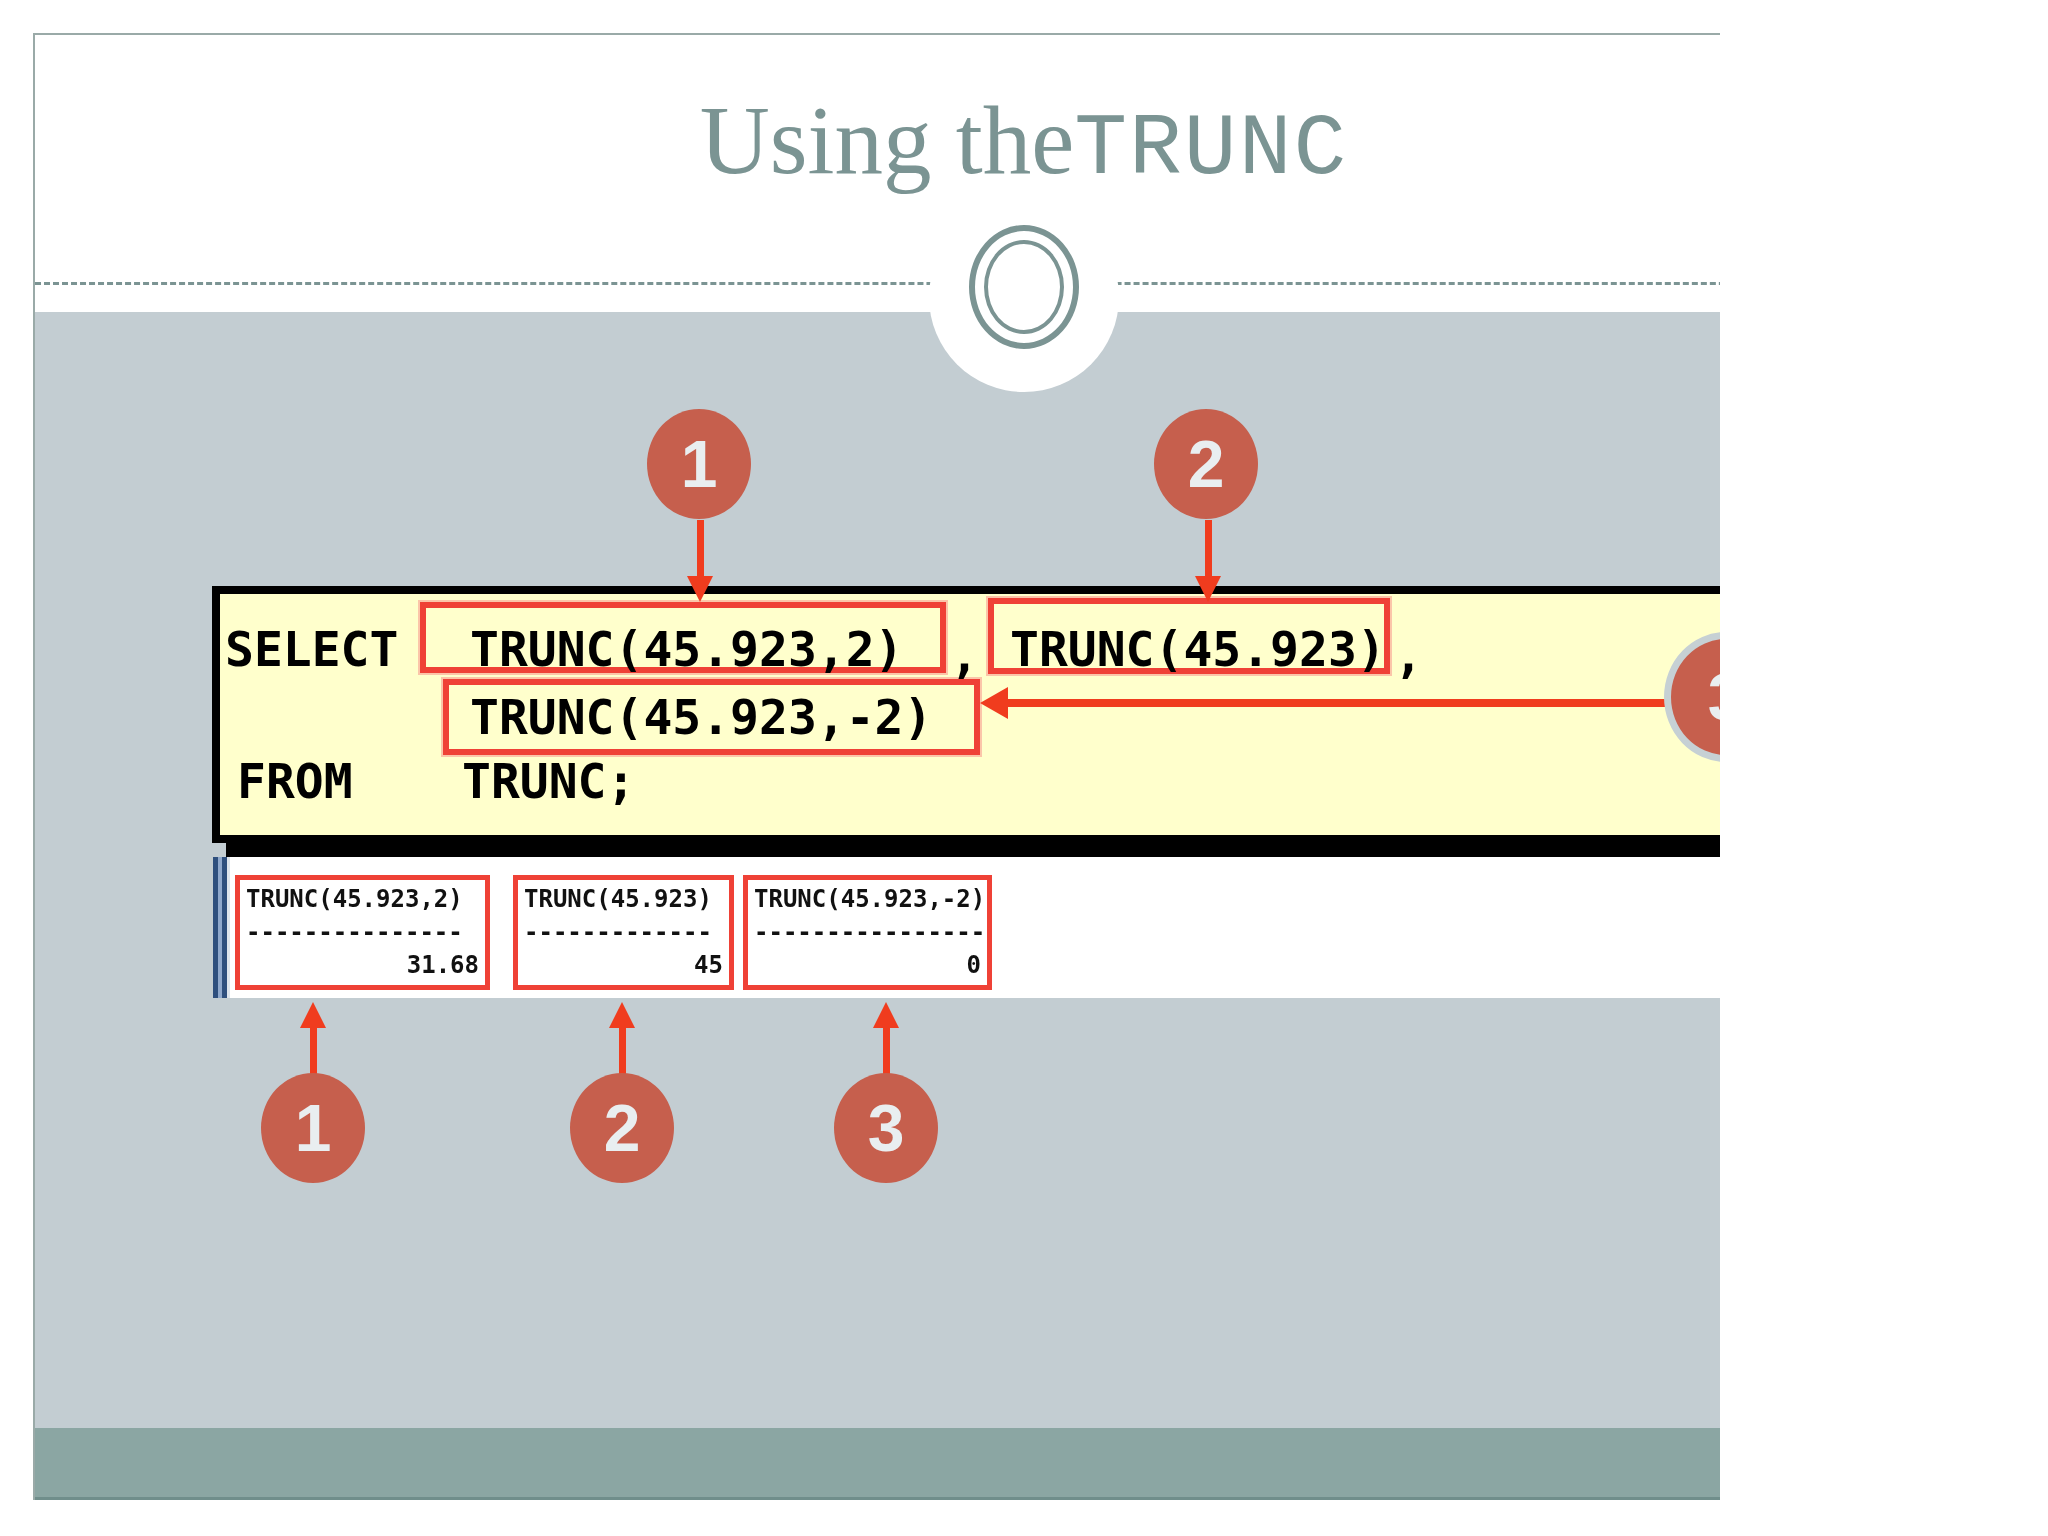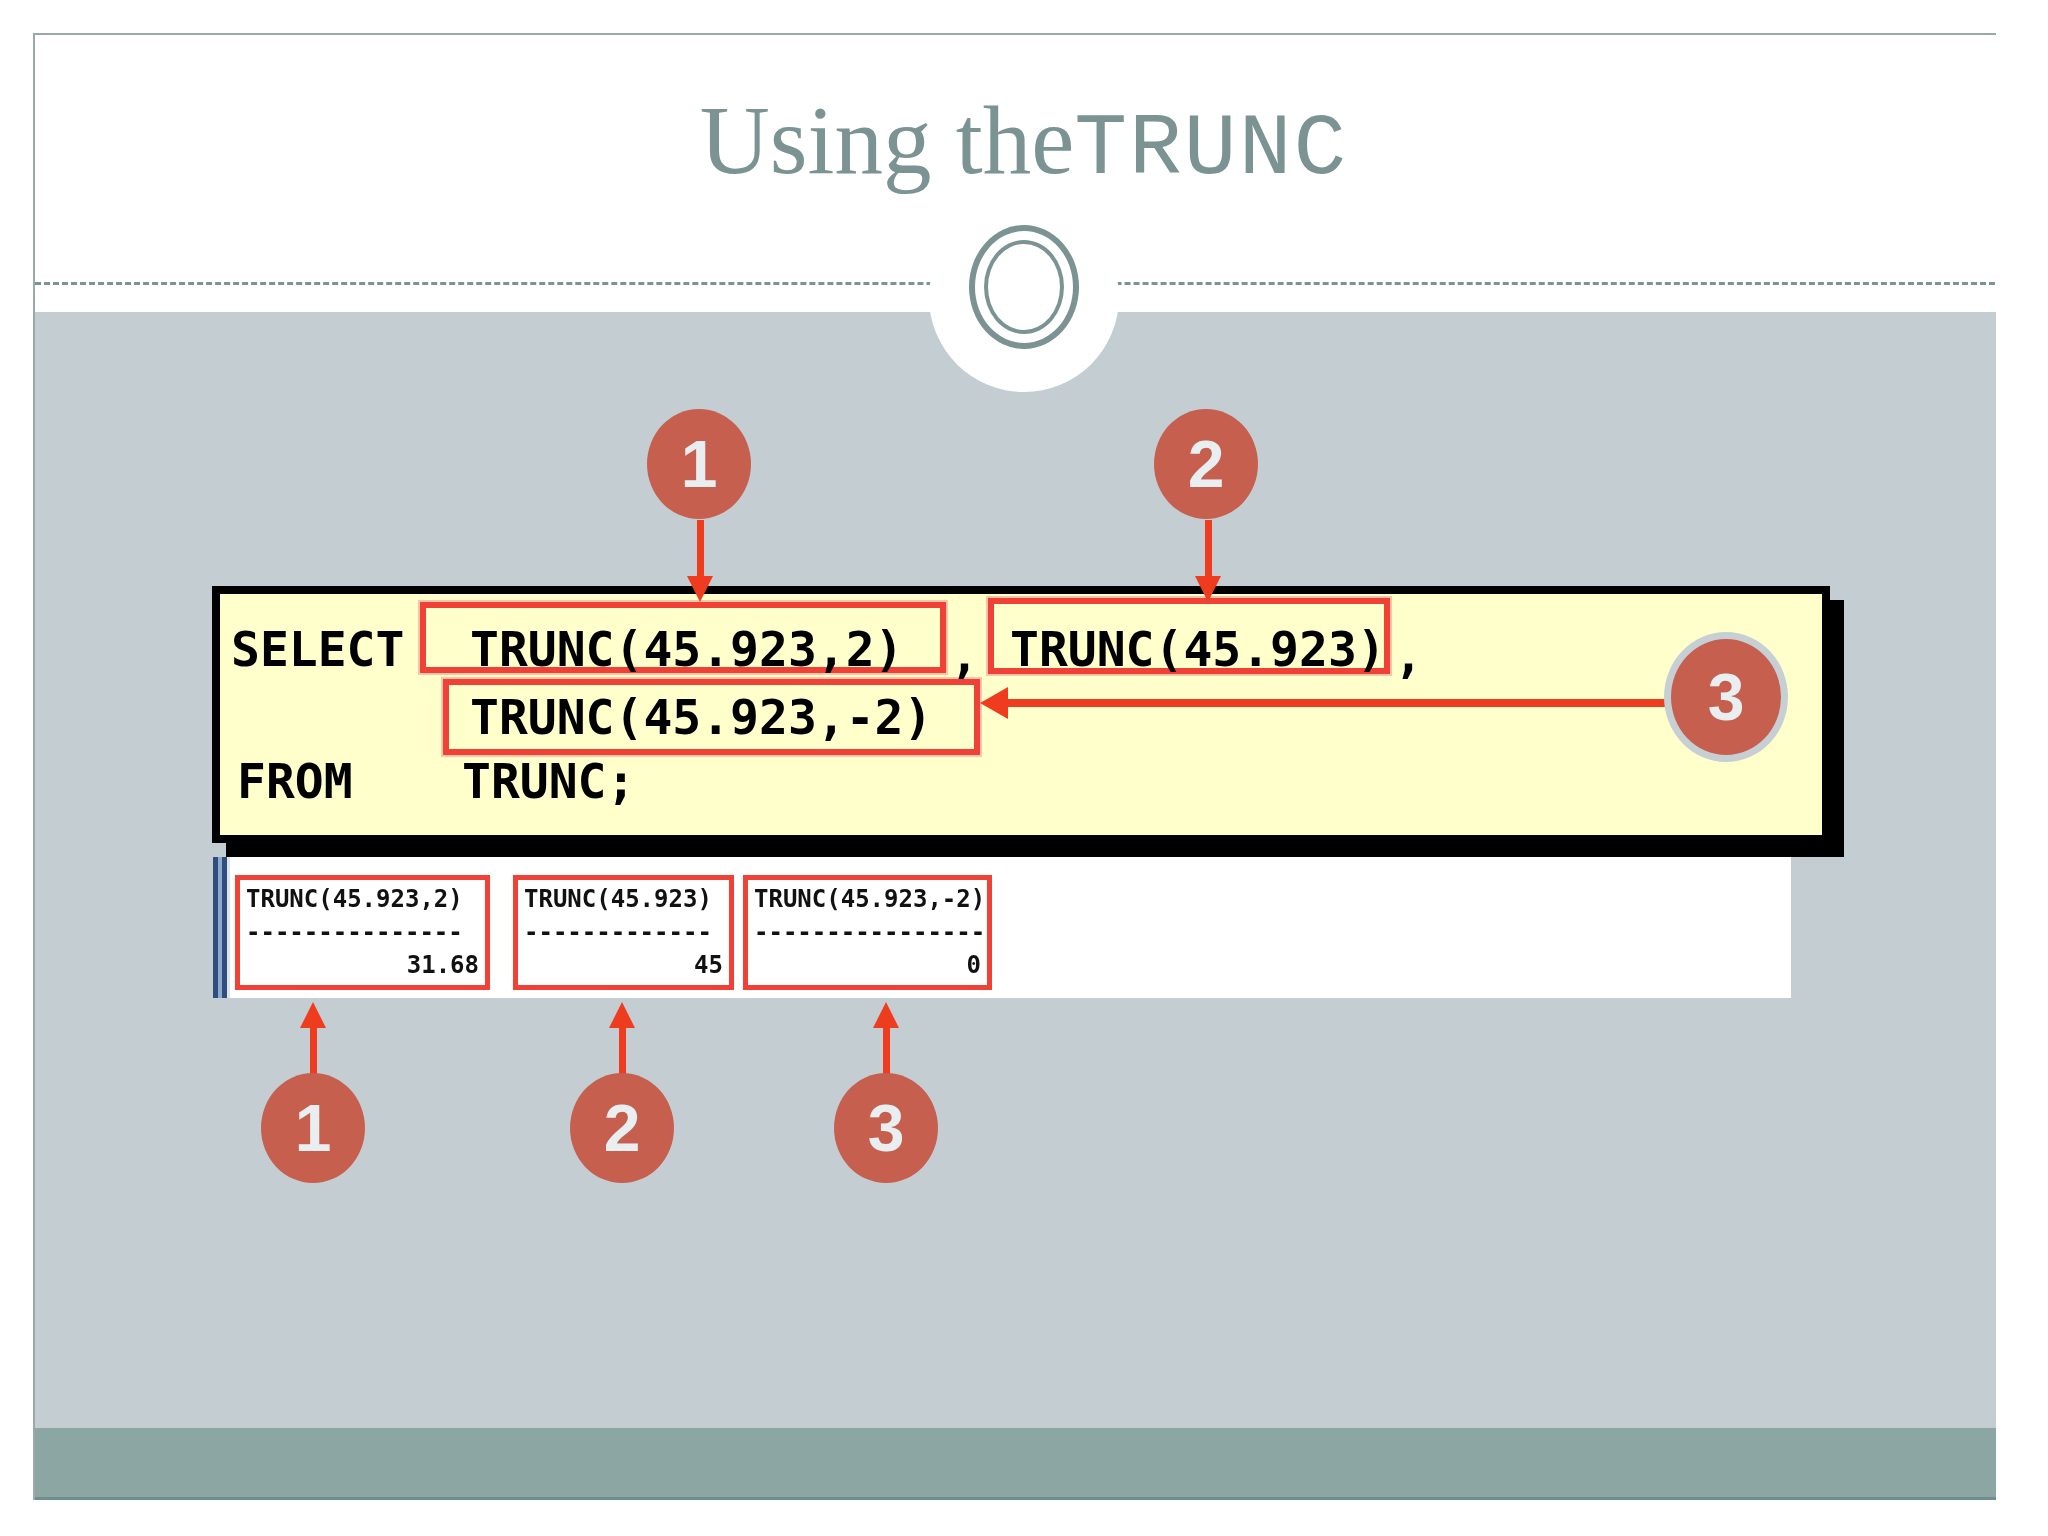--- a/index.html
+++ b/index.html
@@ -1,16 +1,16 @@
 <!DOCTYPE html>
 <html><head>
 <meta charset="utf-8">
 <style>
   html,body{margin:0;padding:0;background:#fff;}
-  .page{position:relative;width:1996px;height:1536px;background:#ffffff;
+  .page{position:relative;width:1720px;height:1536px;background:#ffffff;
         font-family:"Liberation Sans",sans-serif;overflow:hidden;}
   .frame{position:absolute;left:33px;top:33px;width:1987px;height:1467px;
          border:2px solid #9aaaa8;box-sizing:border-box;z-index:0;}
   .content-area{position:absolute;left:35px;top:312px;width:1978px;height:1116px;
                 background:#c3cdd2;z-index:1;}
   .footer-bar{position:absolute;left:35px;top:1428px;width:1978px;height:69px;
               background:#8ba6a3;border-bottom:3px solid #708e8b;z-index:1;}
   
   .title-row{position:absolute;left:0;top:85px;width:2048px;height:140px;
              display:flex;justify-content:center;align-items:baseline;z-index:2;
@@ -100,21 +100,21 @@
   <div class="arr arr-line-v" style="left:697px;top:520px;height:56px;"></div>
   <div class="arr arr-head-down" style="left:687px;top:576px;"></div>
   <div class="arr arr-line-v" style="left:1205px;top:520px;height:56px;"></div>
   <div class="arr arr-head-down" style="left:1195px;top:576px;"></div>
 
   <div class="code-box"></div>
   <div class="hl-box" style="left:420px;top:602px;width:526px;height:71px;"></div>
   <div class="hl-box" style="left:988px;top:598px;width:402px;height:76px;"></div>
   <div class="hl-box" style="left:443px;top:679px;width:537px;height:76px;"></div>
 
-  <span class="code-text" style="left:231px;top:649px;">SELECT</span>
+  <span class="code-text" style="left:225px;top:649px;">SELECT</span>
   <span class="code-text" style="left:470px;top:649px;">TRUNC(45.923,2)</span>
   <span class="code-text" style="left:950px;top:655px;">,</span>
   <span class="code-text" style="left:1010px;top:649px;">TRUNC(45.923)</span>
   <span class="code-text" style="left:1394px;top:655px;">,</span>
   <span class="code-text" style="left:470px;top:717px;">TRUNC(45.923,-2)</span>
   <span class="code-text" style="left:237px;top:781px;">FROM</span>
   <span class="code-text" style="left:462px;top:781px;">TRUNC;</span>
 
   <div class="arr arr-head-left" style="left:980px;top:687px;"></div>
   <div class="arr arr-line-h" style="left:1008px;top:699px;width:664px;"></div>

